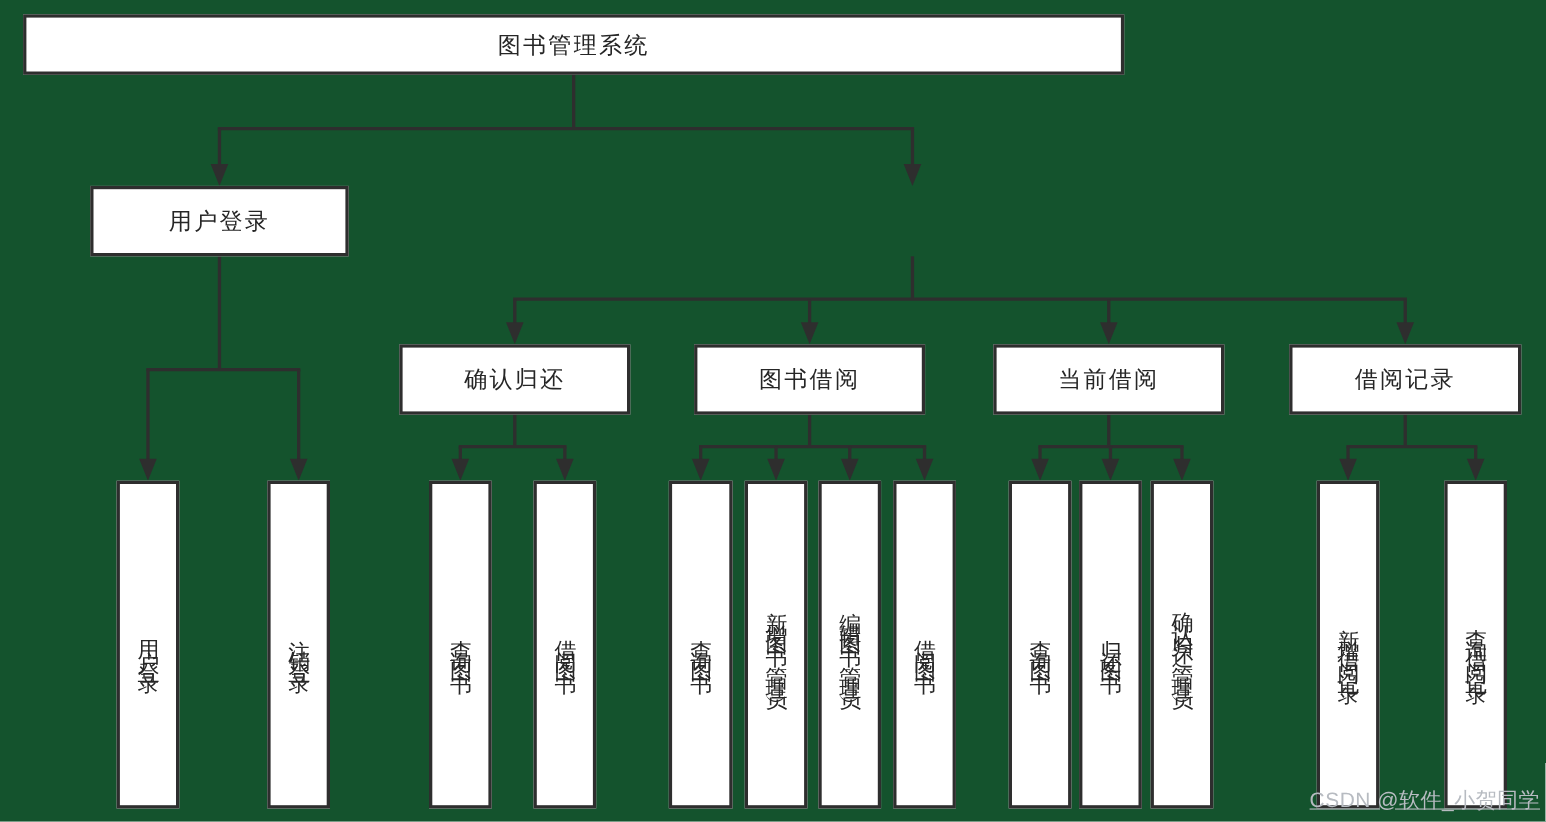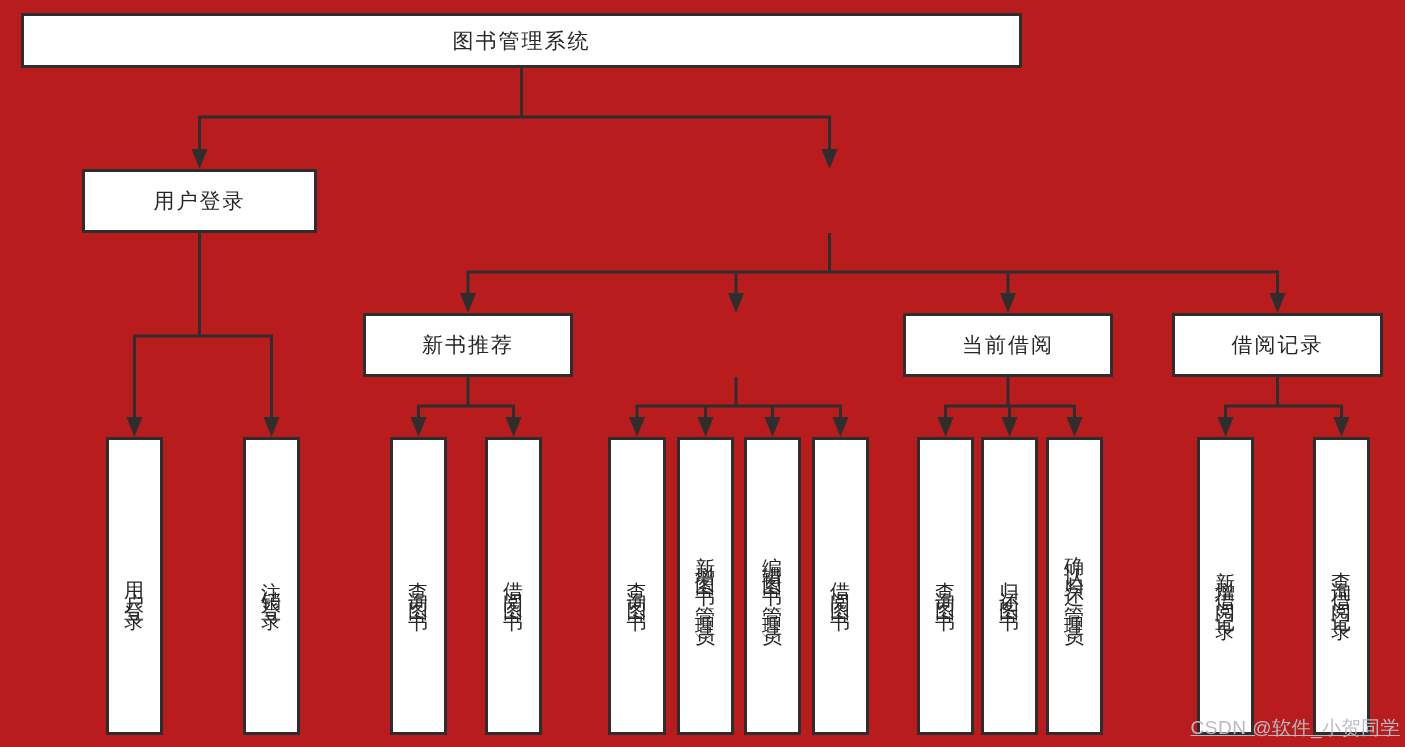--- a/index.html
+++ b/index.html
@@ -1,20 +1,20 @@
 <!DOCTYPE html>
 <html><head>
 <meta charset="utf-8">
 <style>
   html, body { margin: 0; padding: 0; background: #ffffff; }
   #canvas {
     position: relative;
     width: 1405px;
     height: 747px;
-    background: #b91c1c;
+    background: #14532d;
     overflow: hidden;
     font-family: "Liberation Sans", sans-serif;
   }
   #wires {
     position: absolute;
     left: 0; top: 0;
     width: 1405px; height: 747px;
   }
   .node {
     position: absolute;
@@ -122,21 +122,24 @@
         <polygon points="1333.5,417 1349.5,417 1341.5,437" fill="#2e2e2e"></polygon>
       </g>
     </svg>
   <div class="node h" style="left: 21px; top: 13px; width: 1001px; height: 55px;">
       <span class="lbl">图书管理系统</span>
     </div>
     <div class="node h" style="left: 82px; top: 169px; width: 235px; height: 64px;">
       <span class="lbl">用户登录</span>
     </div>
     <div class="node h" style="left: 363px; top: 313px; width: 210px; height: 64px;">
-      <span class="lbl">新书推荐</span>
+      <span class="lbl">确认归还</span>
+    </div>
+    <div class="node h" style="left: 631px; top: 313px; width: 210px; height: 64px;">
+      <span class="lbl">图书借阅</span>
     </div>
     <div class="node h" style="left: 1172px; top: 313px; width: 211px; height: 64px;">
       <span class="lbl">借阅记录</span>
     </div>
     <div class="node h" style="left: 903px; top: 313px; width: 210px; height: 64px;">
       <span class="lbl">当前借阅</span>
     </div>
     <div class="node v" style="left: 106px; top: 437px; width: 57px; height: 298px;">
       <span class="lbl">用户登录</span>
     </div>

